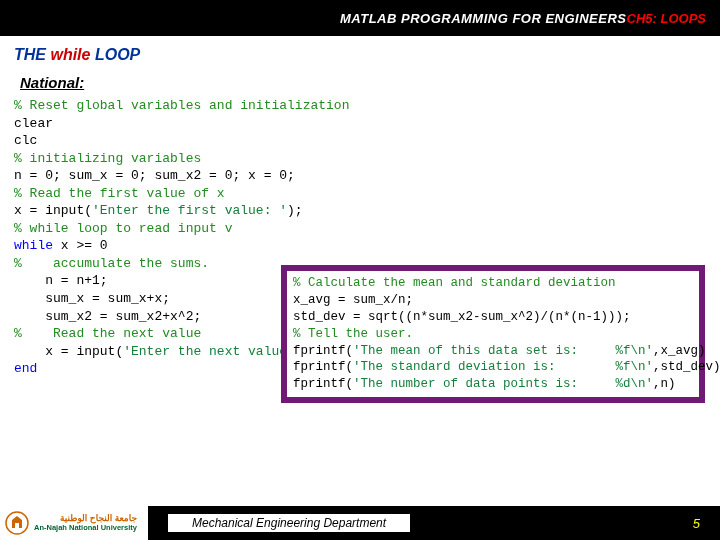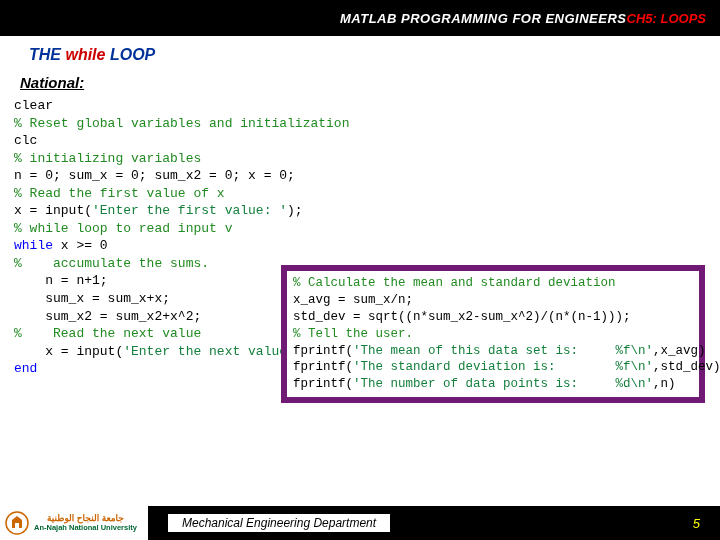--- a/index.html
+++ b/index.html
@@ -32,21 +32,20 @@
     font-size: 13px;
     font-weight: bold;
     font-style: italic;
   }
   .section-title {
     padding: 10px 14px 4px;
     font-size: 16px;
     font-weight: bold;
     font-style: italic;
     color: #003399;
-    margin-left: 15px;
   }
   .section-title .red {
     color: #cc0000;
   }
   .subtitle {
     padding: 6px 20px 4px;
     font-size: 15px;
     font-weight: bold;
     font-style: italic;
     text-decoration: underline;
@@ -78,21 +77,20 @@
   }
   .footer {
     position: absolute;
     bottom: 0;
     left: 0;
     width: 100%;
     height: 34px;
     background: #000000;
     display: flex;
     align-items: center;
-    text-align: center;
   }
   .logo-block {
     width: 148px;
     height: 34px;
     background: #ffffff;
     display: flex;
     align-items: center;
     padding: 0 4px;
     gap: 4px;
   }
@@ -110,21 +108,21 @@
     flex: 1;
     display: flex;
     justify-content: flex-start;
     padding-left: 20px;
   }
   .footer-center span {
     background: #ffffff;
     color: #000000;
     font-size: 12px;
     font-style: italic;
-    padding: 2px 14px;
+    padding: 2px 24px;
   }
   .page-num {
     color: #ffff00;
     font-size: 13px;
     font-style: italic;
     padding-right: 20px;
   }
 </style>
 </head>
 <body>
@@ -136,22 +134,22 @@
   </div>
 </div>
 
 <div class="section-title">
   <span>THE </span><span class="red">while</span><span> LOOP</span>
 </div>
 
 <div class="subtitle">National:</div>
 
 <div class="code-area">
+  <div class="code-line comment">% Reset global variables and initialization</div>
   <div class="code-line">clear</div>
-  <div class="code-line comment">% Reset global variables and initialization</div>
   <div class="code-line">clc</div>
   <div class="code-line"></div>
   <div class="code-line comment">% initializing variables</div>
   <div class="code-line">n = 0; sum_x = 0; sum_x2 = 0; x = 0;</div>
   <div class="code-line"></div>
   <div class="code-line comment">% Read the first value of x</div>
   <div class="code-line"><span>x = input(</span><span class="string">'Enter the first value: '</span><span>);</span></div>
   <div class="code-line"></div>
   <div class="code-line comment">% while loop to read input v</div>
   <div class="code-line"><span class="keyword">while</span><span> x &gt;= 0</span></div>

